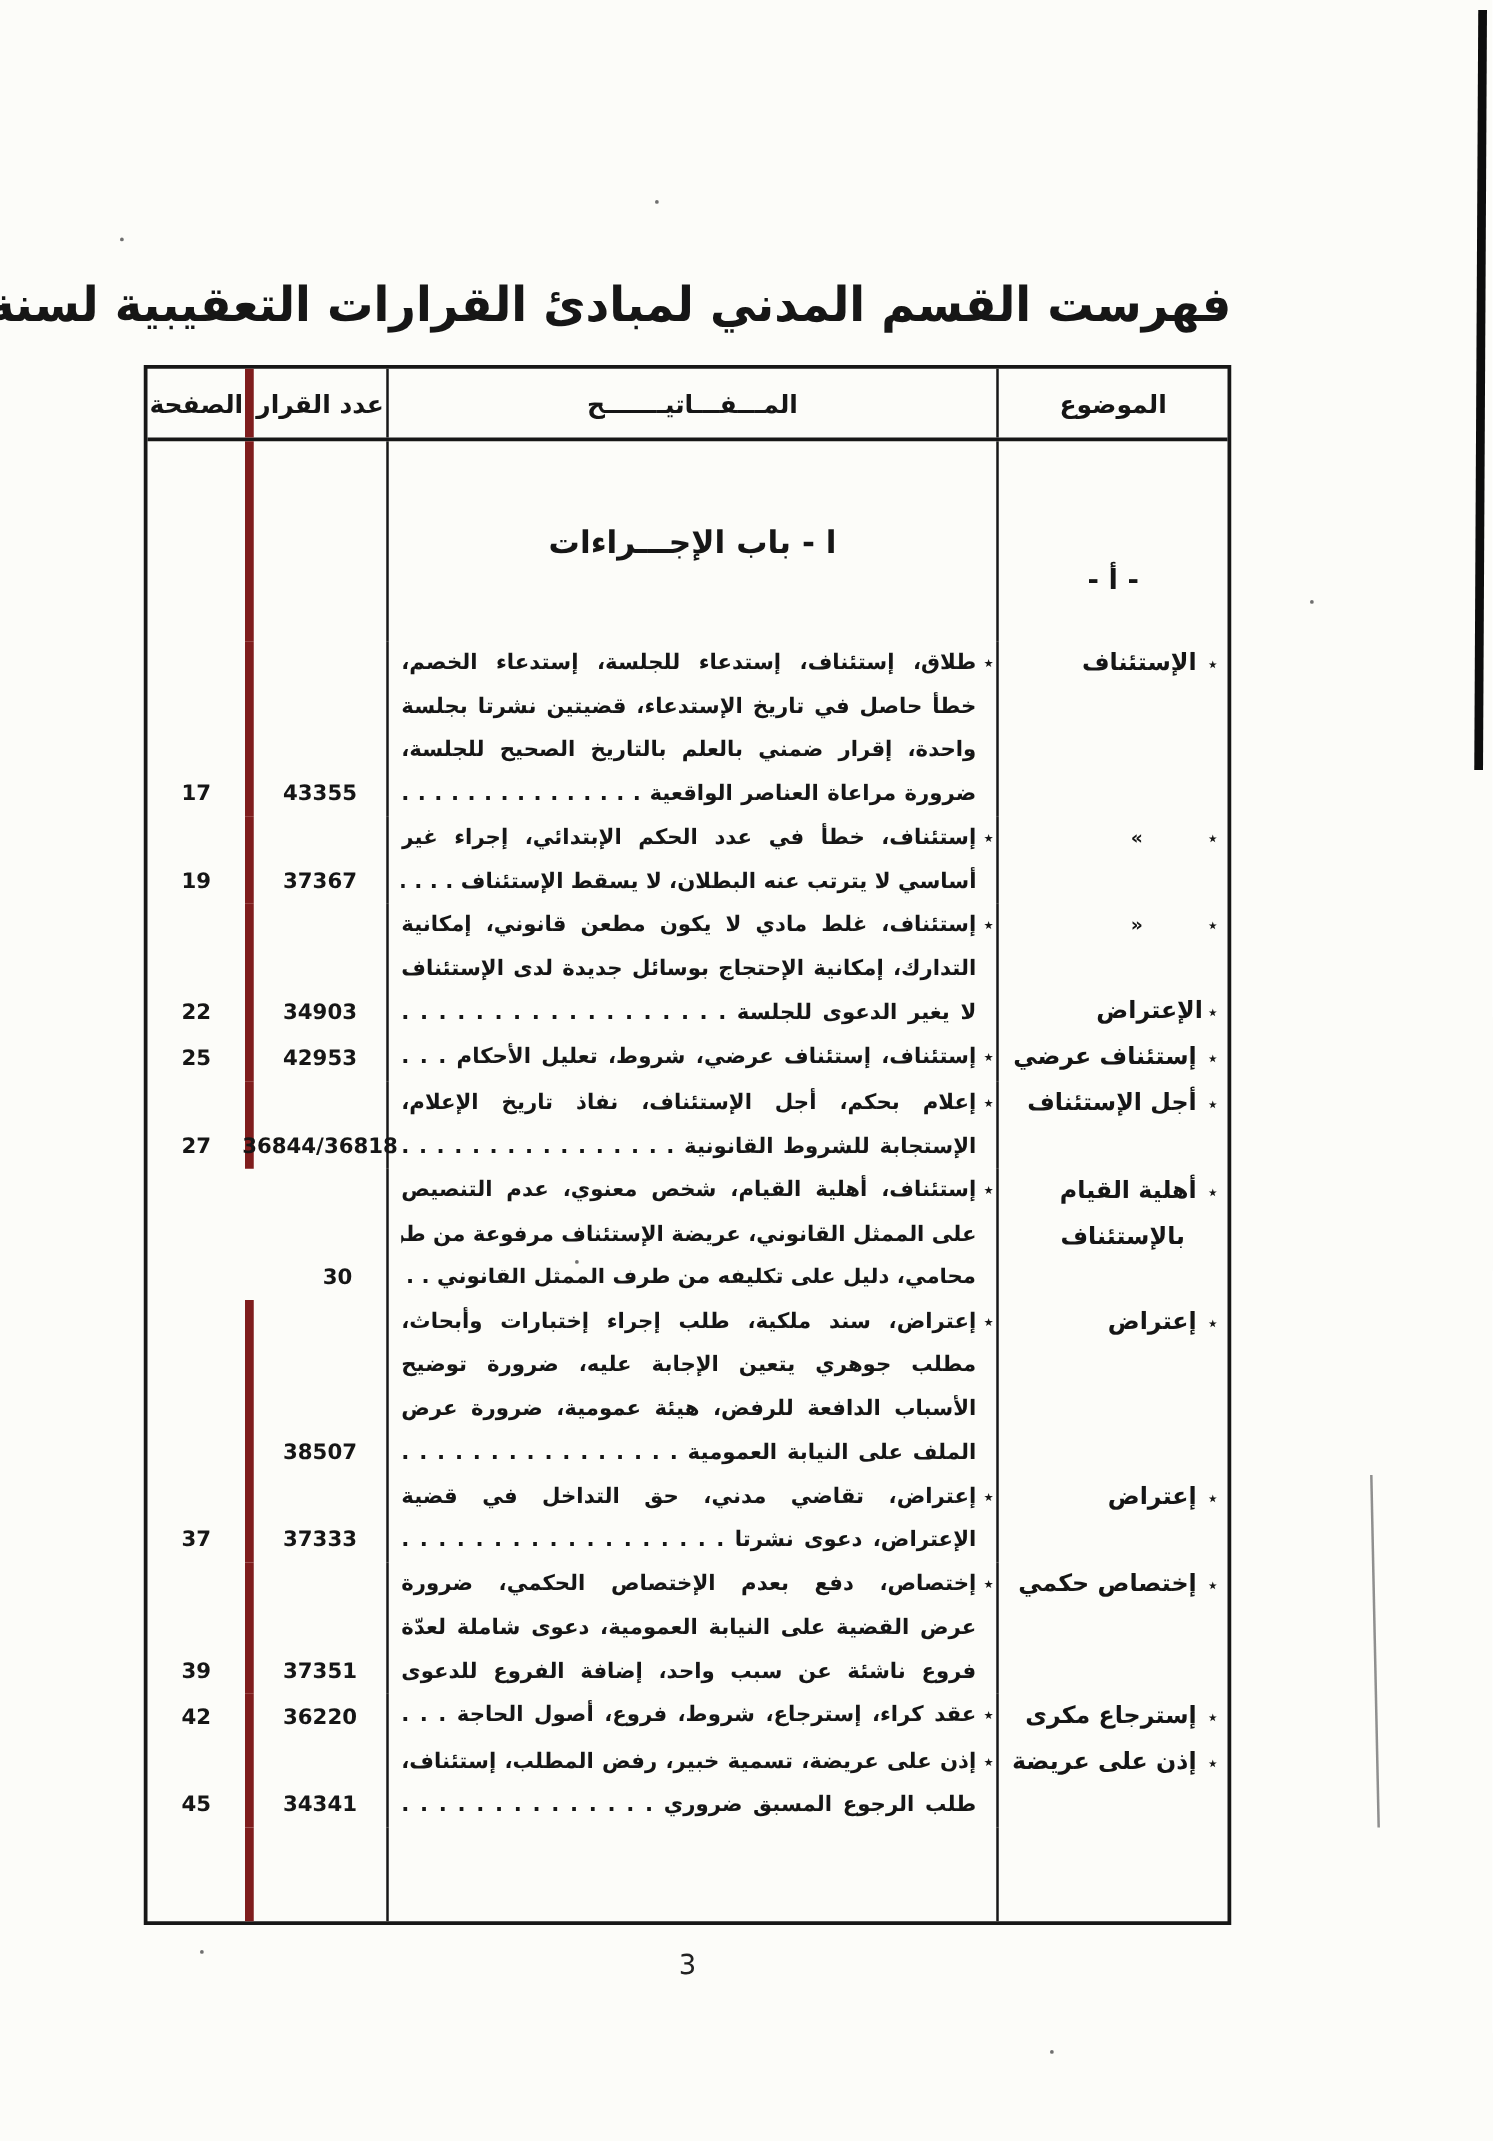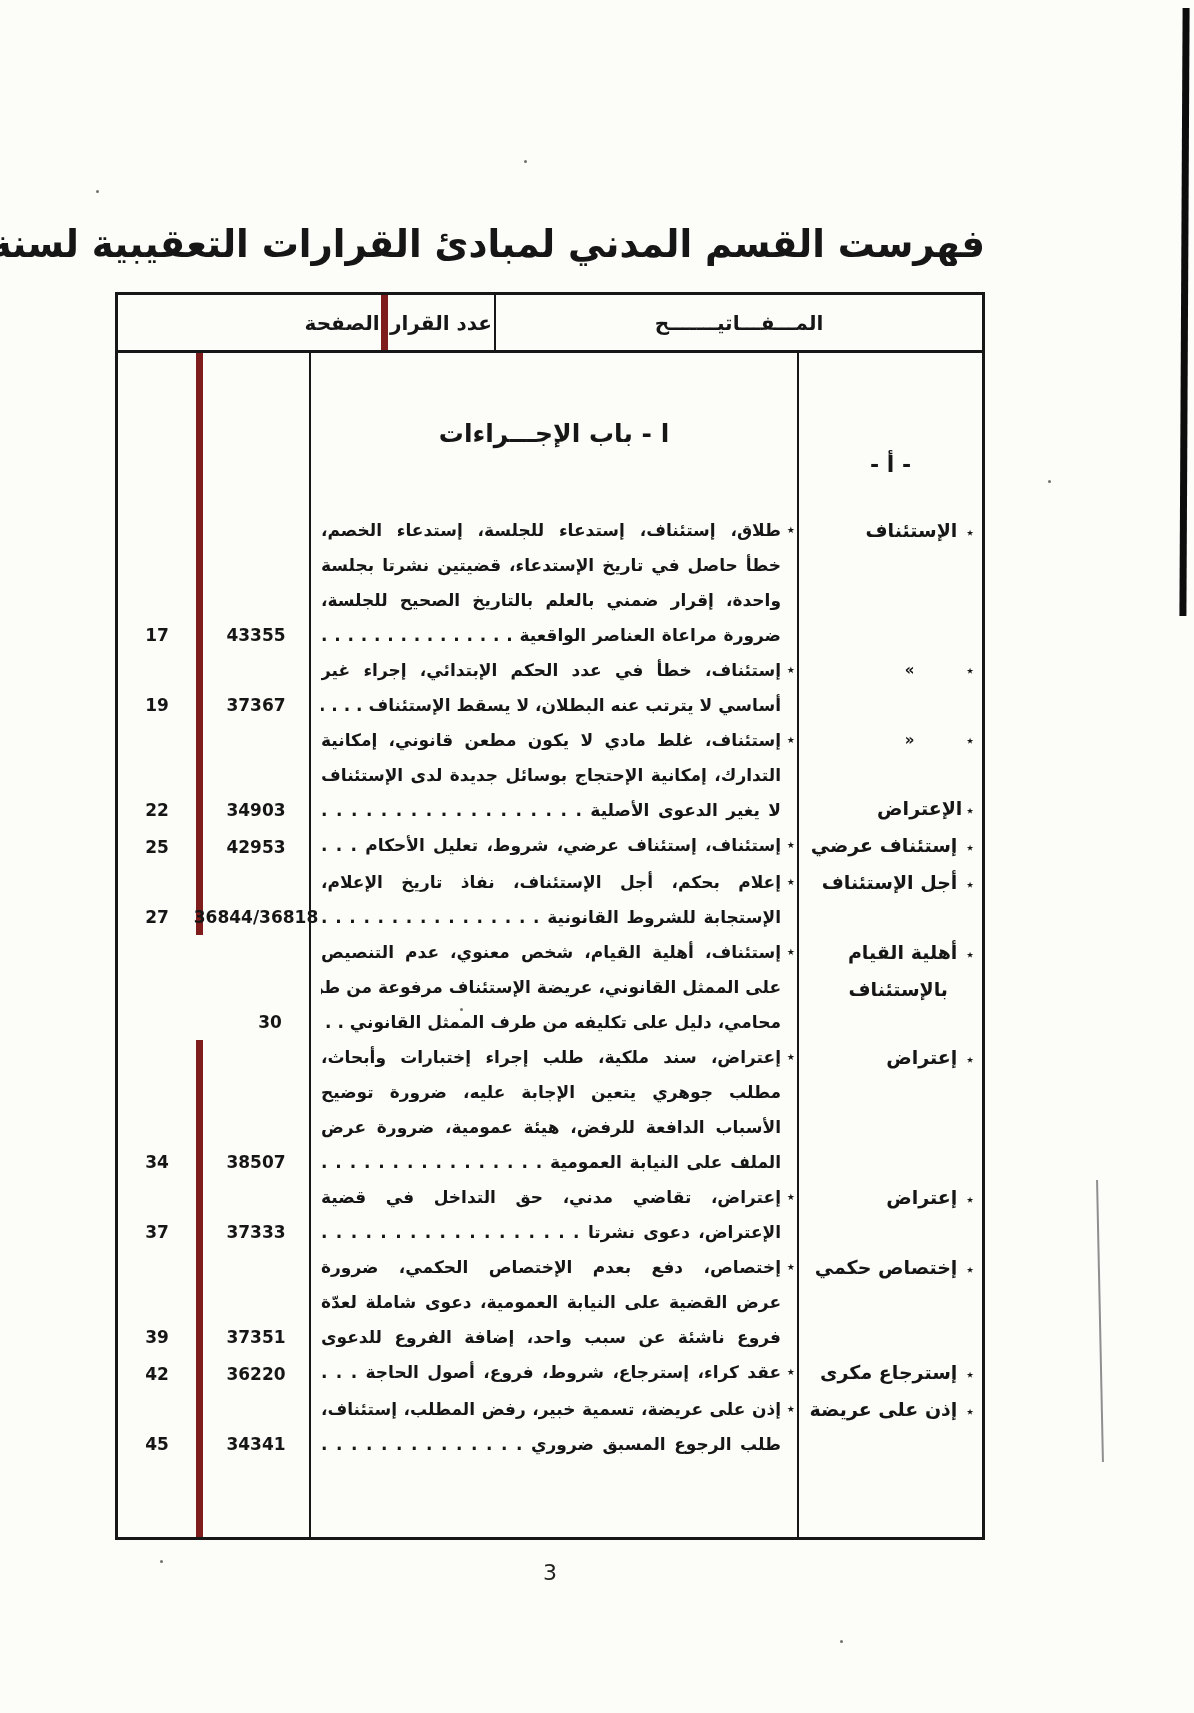--- a/index.html
+++ b/index.html
@@ -49,20 +49,21 @@
 </head>
 <body>
 
 <div class="sheet">
 
   <div class="title">فهرست القسم المدني لمبادئ القرارات التعقيبية لسنة 1995</div>
 
   <div class="idx-table">
 
     <div class="thead">
+      <div class="hc c-subject">الموضوع</div>
       <div class="hc c-keys">المـــفـــاتيـــــــح</div>
       <div class="hc c-decision">عدد القرار</div>
       <div class="hc c-page">الصفحة</div>
     </div>
 
     <div class="tbody">
 
       <div class="row heading-row">
         <div class="c-subject">- أ -</div>
         <div class="c-keys">
@@ -114,21 +115,21 @@
             </div>
           <div class="subject-label subject-bottom tight">
               <span class="s-star">٭</span>
               <span class="s-txt">الإعتراض</span>
             </div>
         </div>
         <div class="c-keys">
           <span class="keys-star">٭</span>
           <div class="kline">إستئناف، غلط مادي لا يكون مطعن قانوني، إمكانية</div>
           <div class="kline">التدارك، إمكانية الإحتجاج بوسائل جديدة لدى الإستئناف</div>
-          <div class="kline">لا يغير الدعوى الأصلية . . . . . . . . . . . . . . . . . .</div>
+          <div class="kline">لا يغير الدعوى للجلسة . . . . . . . . . . . . . . . . . .</div>
         </div>
         <div class="c-decision">34903</div>
         <div class="c-page">22</div>
       </div>
 
       <div class="row entry">
         <div class="c-subject">
           <div class="subject-label">
               <span class="s-star">٭</span>
               <span class="s-txt">إستئناف عرضي</span>
@@ -183,21 +184,20 @@
             </div>
         </div>
         <div class="c-keys">
           <span class="keys-star">٭</span>
           <div class="kline">إعتراض، سند ملكية، طلب إجراء إختبارات وأبحاث،</div>
           <div class="kline">مطلب جوهري يتعين الإجابة عليه، ضرورة توضيح</div>
           <div class="kline">الأسباب الدافعة للرفض، هيئة عمومية، ضرورة عرض</div>
           <div class="kline">الملف على النيابة العمومية . . . . . . . . . . . . . . . .</div>
         </div>
         <div class="c-decision">38507</div>
-        <div class="c-page">34</div>
       </div>
 
       <div class="row entry">
         <div class="c-subject">
           <div class="subject-label">
               <span class="s-star">٭</span>
               <span class="s-txt">إعتراض</span>
             </div>
         </div>
         <div class="c-keys">

